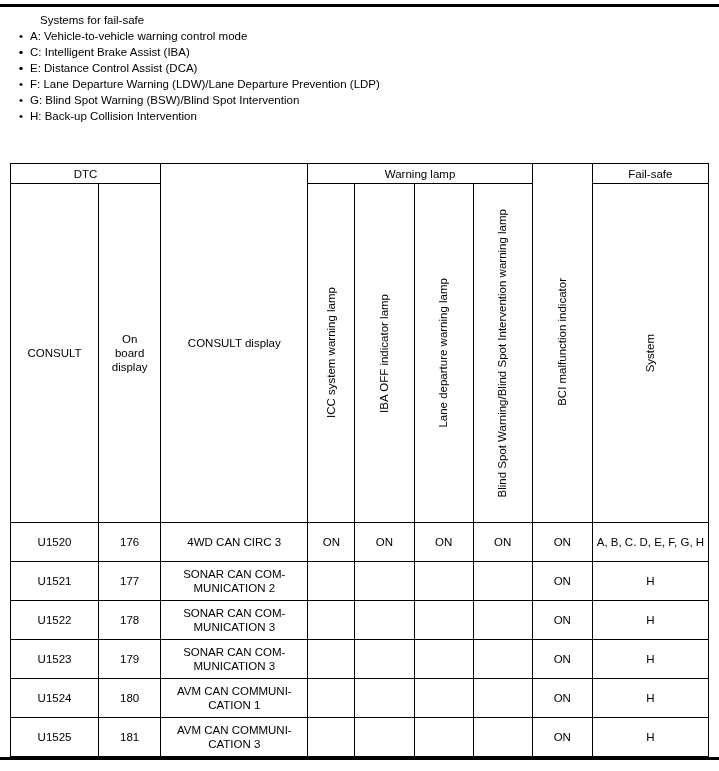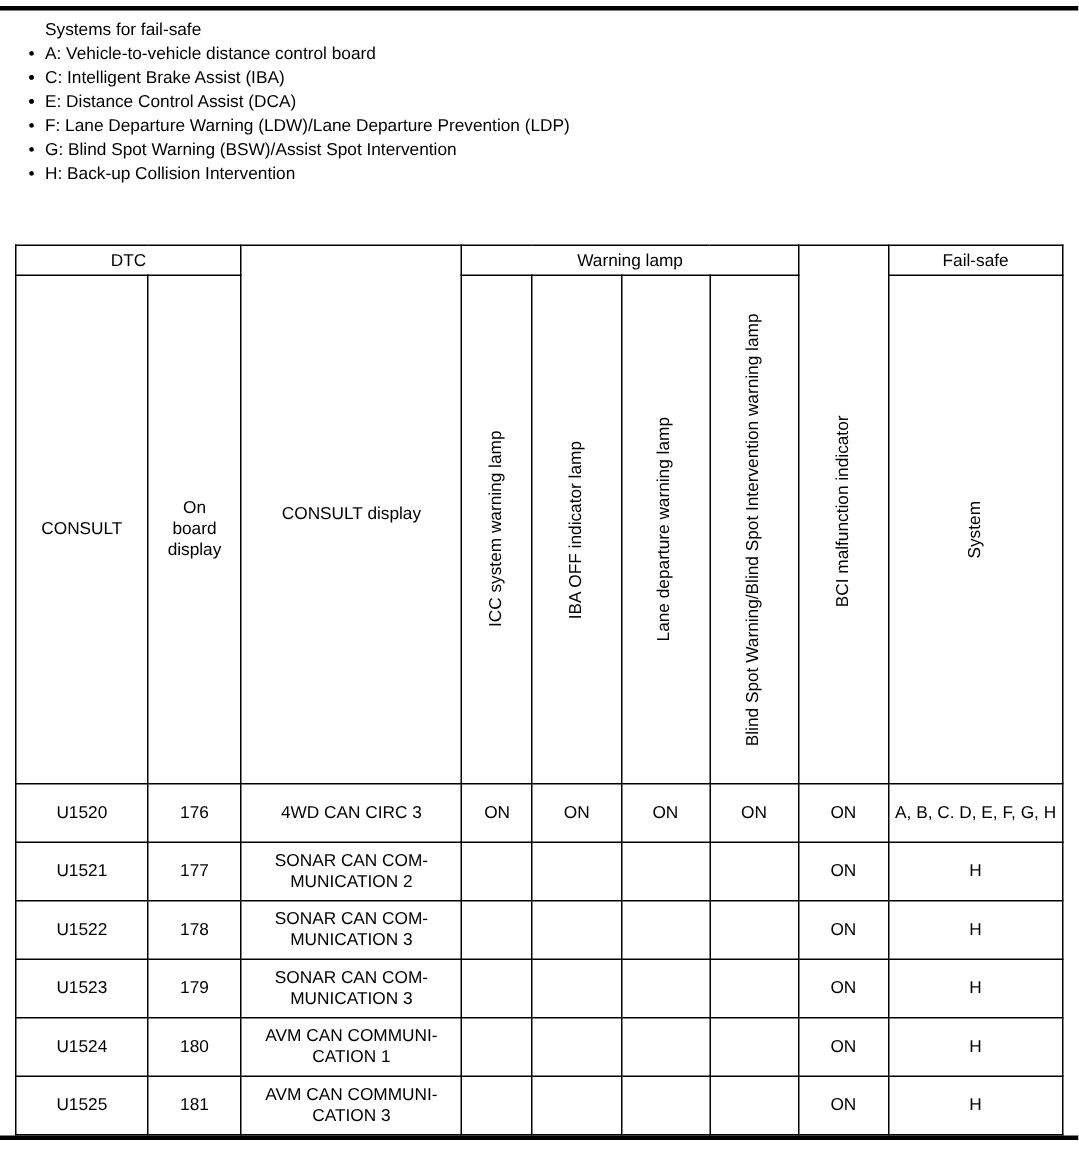--- a/index.html
+++ b/index.html
@@ -30,21 +30,21 @@
   
   .legend {
     position: absolute;
     left: 0;
     top: 12px;
     width: 719px;
   }
   .legend-title {
     font-size: 11.5px;
     line-height: 16px;
-    padding-left: 30px;
+    padding-left: 40px;
     white-space: nowrap;
   }
   .legend-list {
     margin: 0;
     padding: 0;
     list-style: none;
   }
   .legend-item {
     font-size: 11.5px;
     line-height: 16px;
@@ -135,21 +135,21 @@
 <body>
 
 <div class="page-rule top"></div>
 <div class="page-rule bottom"></div>
 
 <div class="legend">
   <div class="legend-title">Systems for fail-safe</div>
   <ul class="legend-list">
     <li class="legend-item">
       <span class="bullet">•</span>
-      <span>A: Vehicle-to-vehicle distance control board</span>
+      <span>A: Vehicle-to-vehicle warning control mode</span>
     </li>
     <li class="legend-item">
       <span class="bullet">•</span>
     </li>
     <li class="legend-item">
       <span class="bullet">•</span>
       <span>C: Intelligent Brake Assist (IBA)</span>
     </li>
     <li class="legend-item">
       <span class="bullet">•</span>
@@ -157,21 +157,21 @@
     <li class="legend-item">
       <span class="bullet">•</span>
       <span>E: Distance Control Assist (DCA)</span>
     </li>
     <li class="legend-item">
       <span class="bullet">•</span>
       <span>F: Lane Departure Warning (LDW)/Lane Departure Prevention (LDP)</span>
     </li>
     <li class="legend-item">
       <span class="bullet">•</span>
-      <span>G: Blind Spot Warning (BSW)/Assist Spot Intervention</span>
+      <span>G: Blind Spot Warning (BSW)/Blind Spot Intervention</span>
     </li>
     <li class="legend-item">
       <span class="bullet">•</span>
       <span>H: Back-up Collision Intervention</span>
     </li>
   </ul>
 </div>
 
 <div class="table-wrap">
   <table class="dtc">

